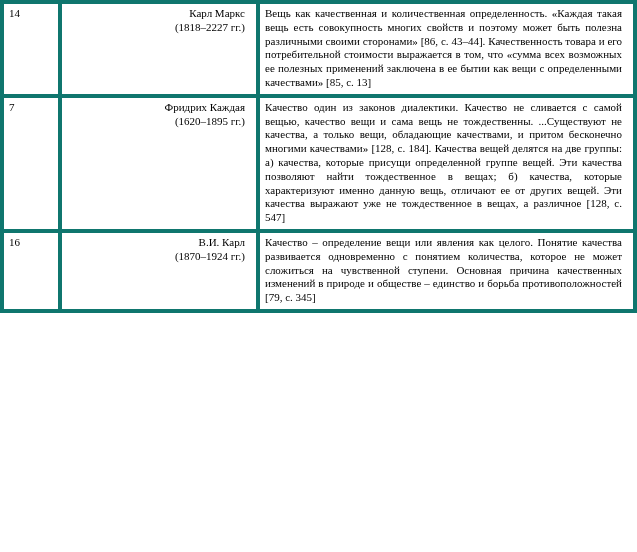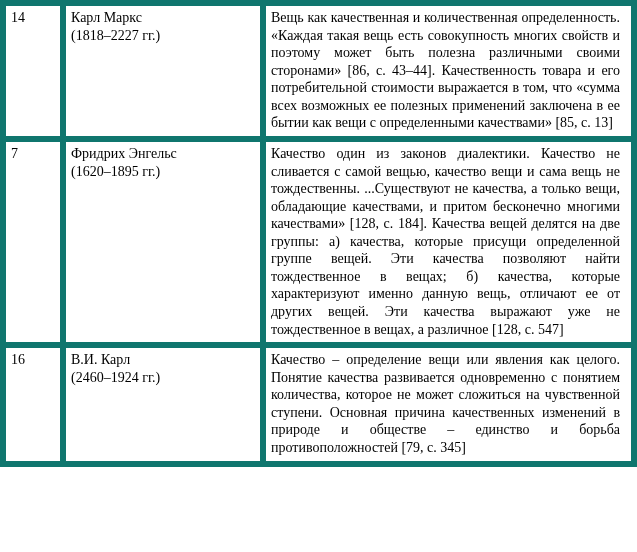--- a/index.html
+++ b/index.html
@@ -21,24 +21,24 @@
     box-sizing: border-box;
   }
   table.doc-table {
     border-collapse: collapse;
     width: 637px;
     table-layout: fixed;
     border-top: 1px solid #000;
     border-bottom: 1px solid #000;
   }
   table.doc-table td {
-    border: 6px solid #0f766e;
+    border: 4px solid #0f766e;
     vertical-align: top;
     padding: 3px 11px 4px 5px;
-    font-size: 14px;
+    font-size: 11px;
     line-height: 1.255;
   }
   td.col-num {
     width: 38px;
     text-align: left;
     padding-left: 7px;
   }
   td.col-name {
     width: 178px;
     padding-left: 7px;
@@ -48,20 +48,21 @@
     width: auto;
     text-align: justify;
     text-justify: inter-word;
     padding-left: 6px;
     padding-right: 6px;
     hyphens: manual;
   }
   .name-line {
     display: block;
     white-space: nowrap;
+    text-align: right;
   }
   .txt {
     display: block;
     text-align: justify;
   }
 </style>
 </head>
 <body>
 
 <div class="page">
@@ -73,32 +74,32 @@
           <span class="name-line">Карл Маркс</span>
           <span class="name-line">(1818–2227 гг.)</span>
         </td>
         <td class="col-text">
           <span class="txt">Вещь как качественная и количественная определенность. «Каждая такая вещь есть совокупность многих свойств и поэтому может быть полезна различными своими сторонами» [86, с. 43–44]. Качественность товара и его потребительной стоимости выражается в том, что «сумма всех возможных ее полезных применений заключена в ее бытии как вещи с определенными качествами» [85, с. 13]</span>
         </td>
       </tr>
       <tr>
         <td class="col-num">7</td>
         <td class="col-name">
-          <span class="name-line">Фридрих Энгельс</span>
+          <span class="name-line">Фридрих Каждая</span>
           <span class="name-line">(1620–1895 гг.)</span>
         </td>
         <td class="col-text">
           <span class="txt">Качество один из законов диалектики. Качество не сливается с самой вещью, качество вещи и сама вещь не тождественны. ...Существуют не качества, а только вещи, обладающие качествами, и притом бесконечно многими качествами» [128, с. 184]. Качества вещей делятся на две группы: а) качества, которые присущи определенной группе вещей. Эти качества позволяют найти тождественное в вещах; б) качества, которые характеризуют именно данную вещь, отличают ее от других вещей. Эти качества выражают уже не тождественное в вещах, а различное [128, с. 547]</span>
         </td>
       </tr>
       <tr>
         <td class="col-num">16</td>
         <td class="col-name">
           <span class="name-line">В.И. Карл</span>
-          <span class="name-line">(2460–1924 гг.)</span>
+          <span class="name-line">(1870–1924 гг.)</span>
         </td>
         <td class="col-text">
           <span class="txt">Качество – определение вещи или явления как целого. Понятие качества развивается одновременно с понятием количества, которое не может сложиться на чувственной ступени. Основная причина качественных изменений в природе и обществе – единство и борьба противоположностей [79, с. 345]</span>
         </td>
       </tr>
     </tbody>
   </table>
 </div>
 
 </body></html>

